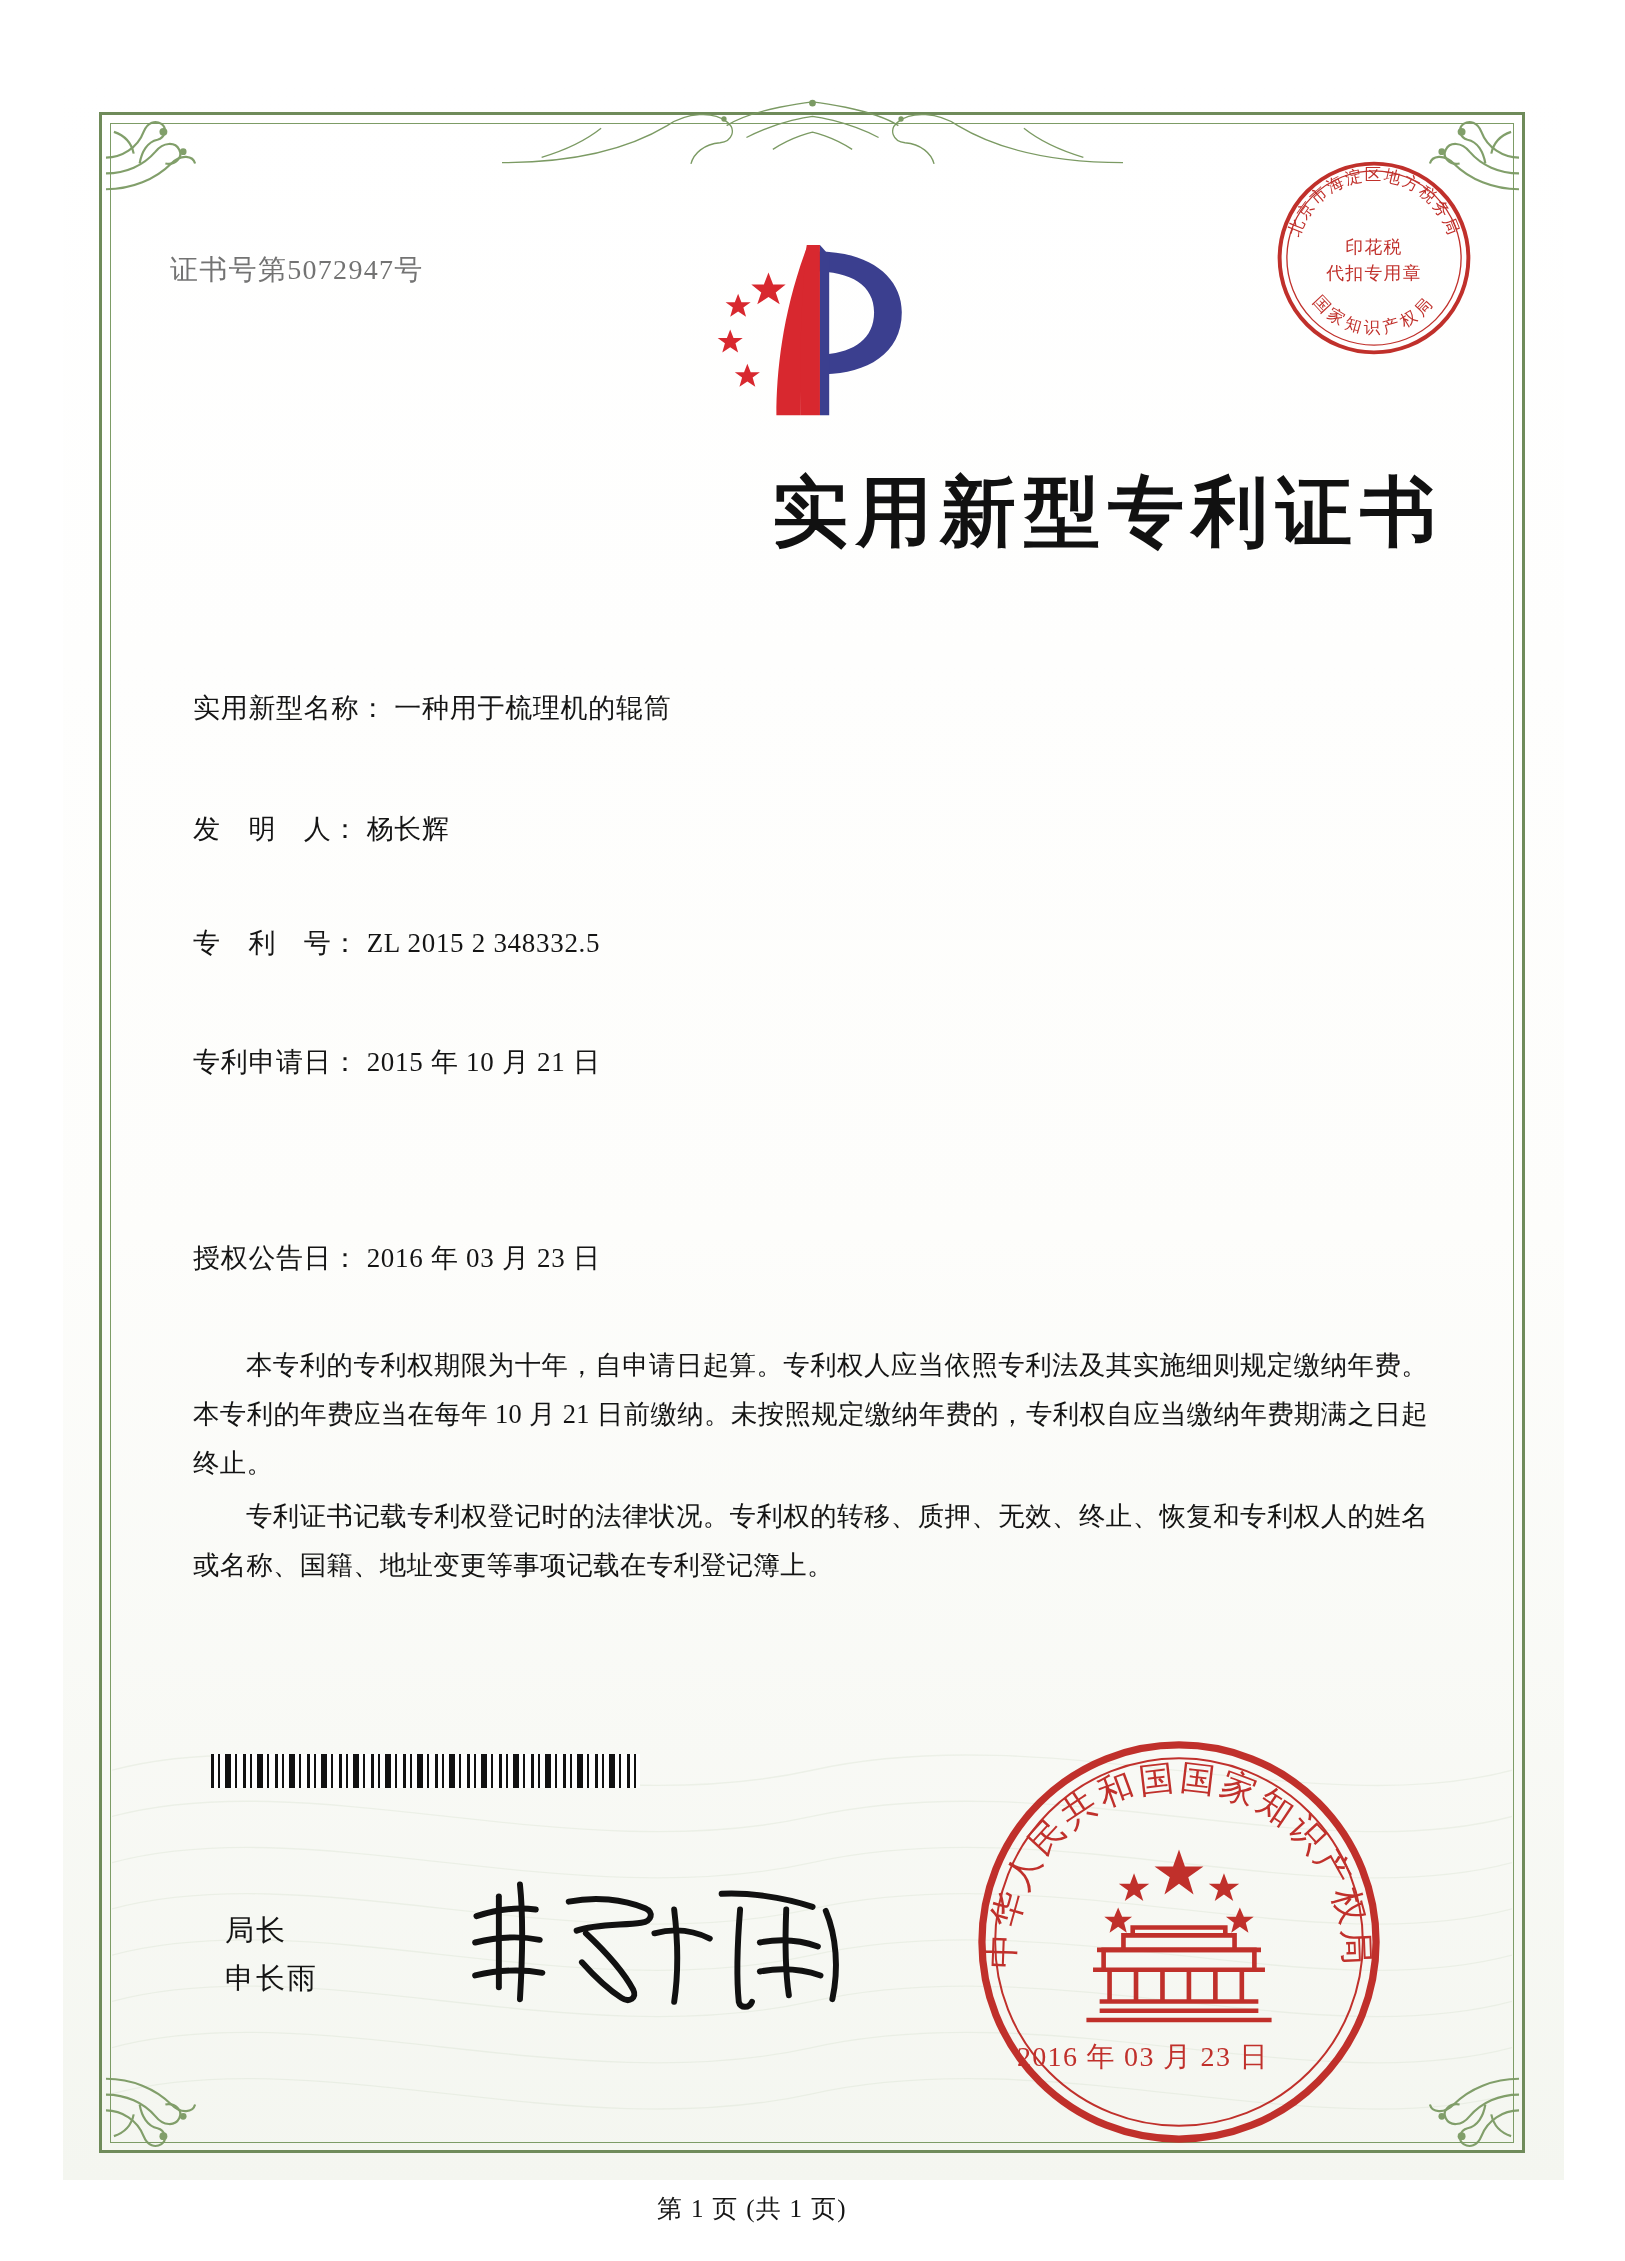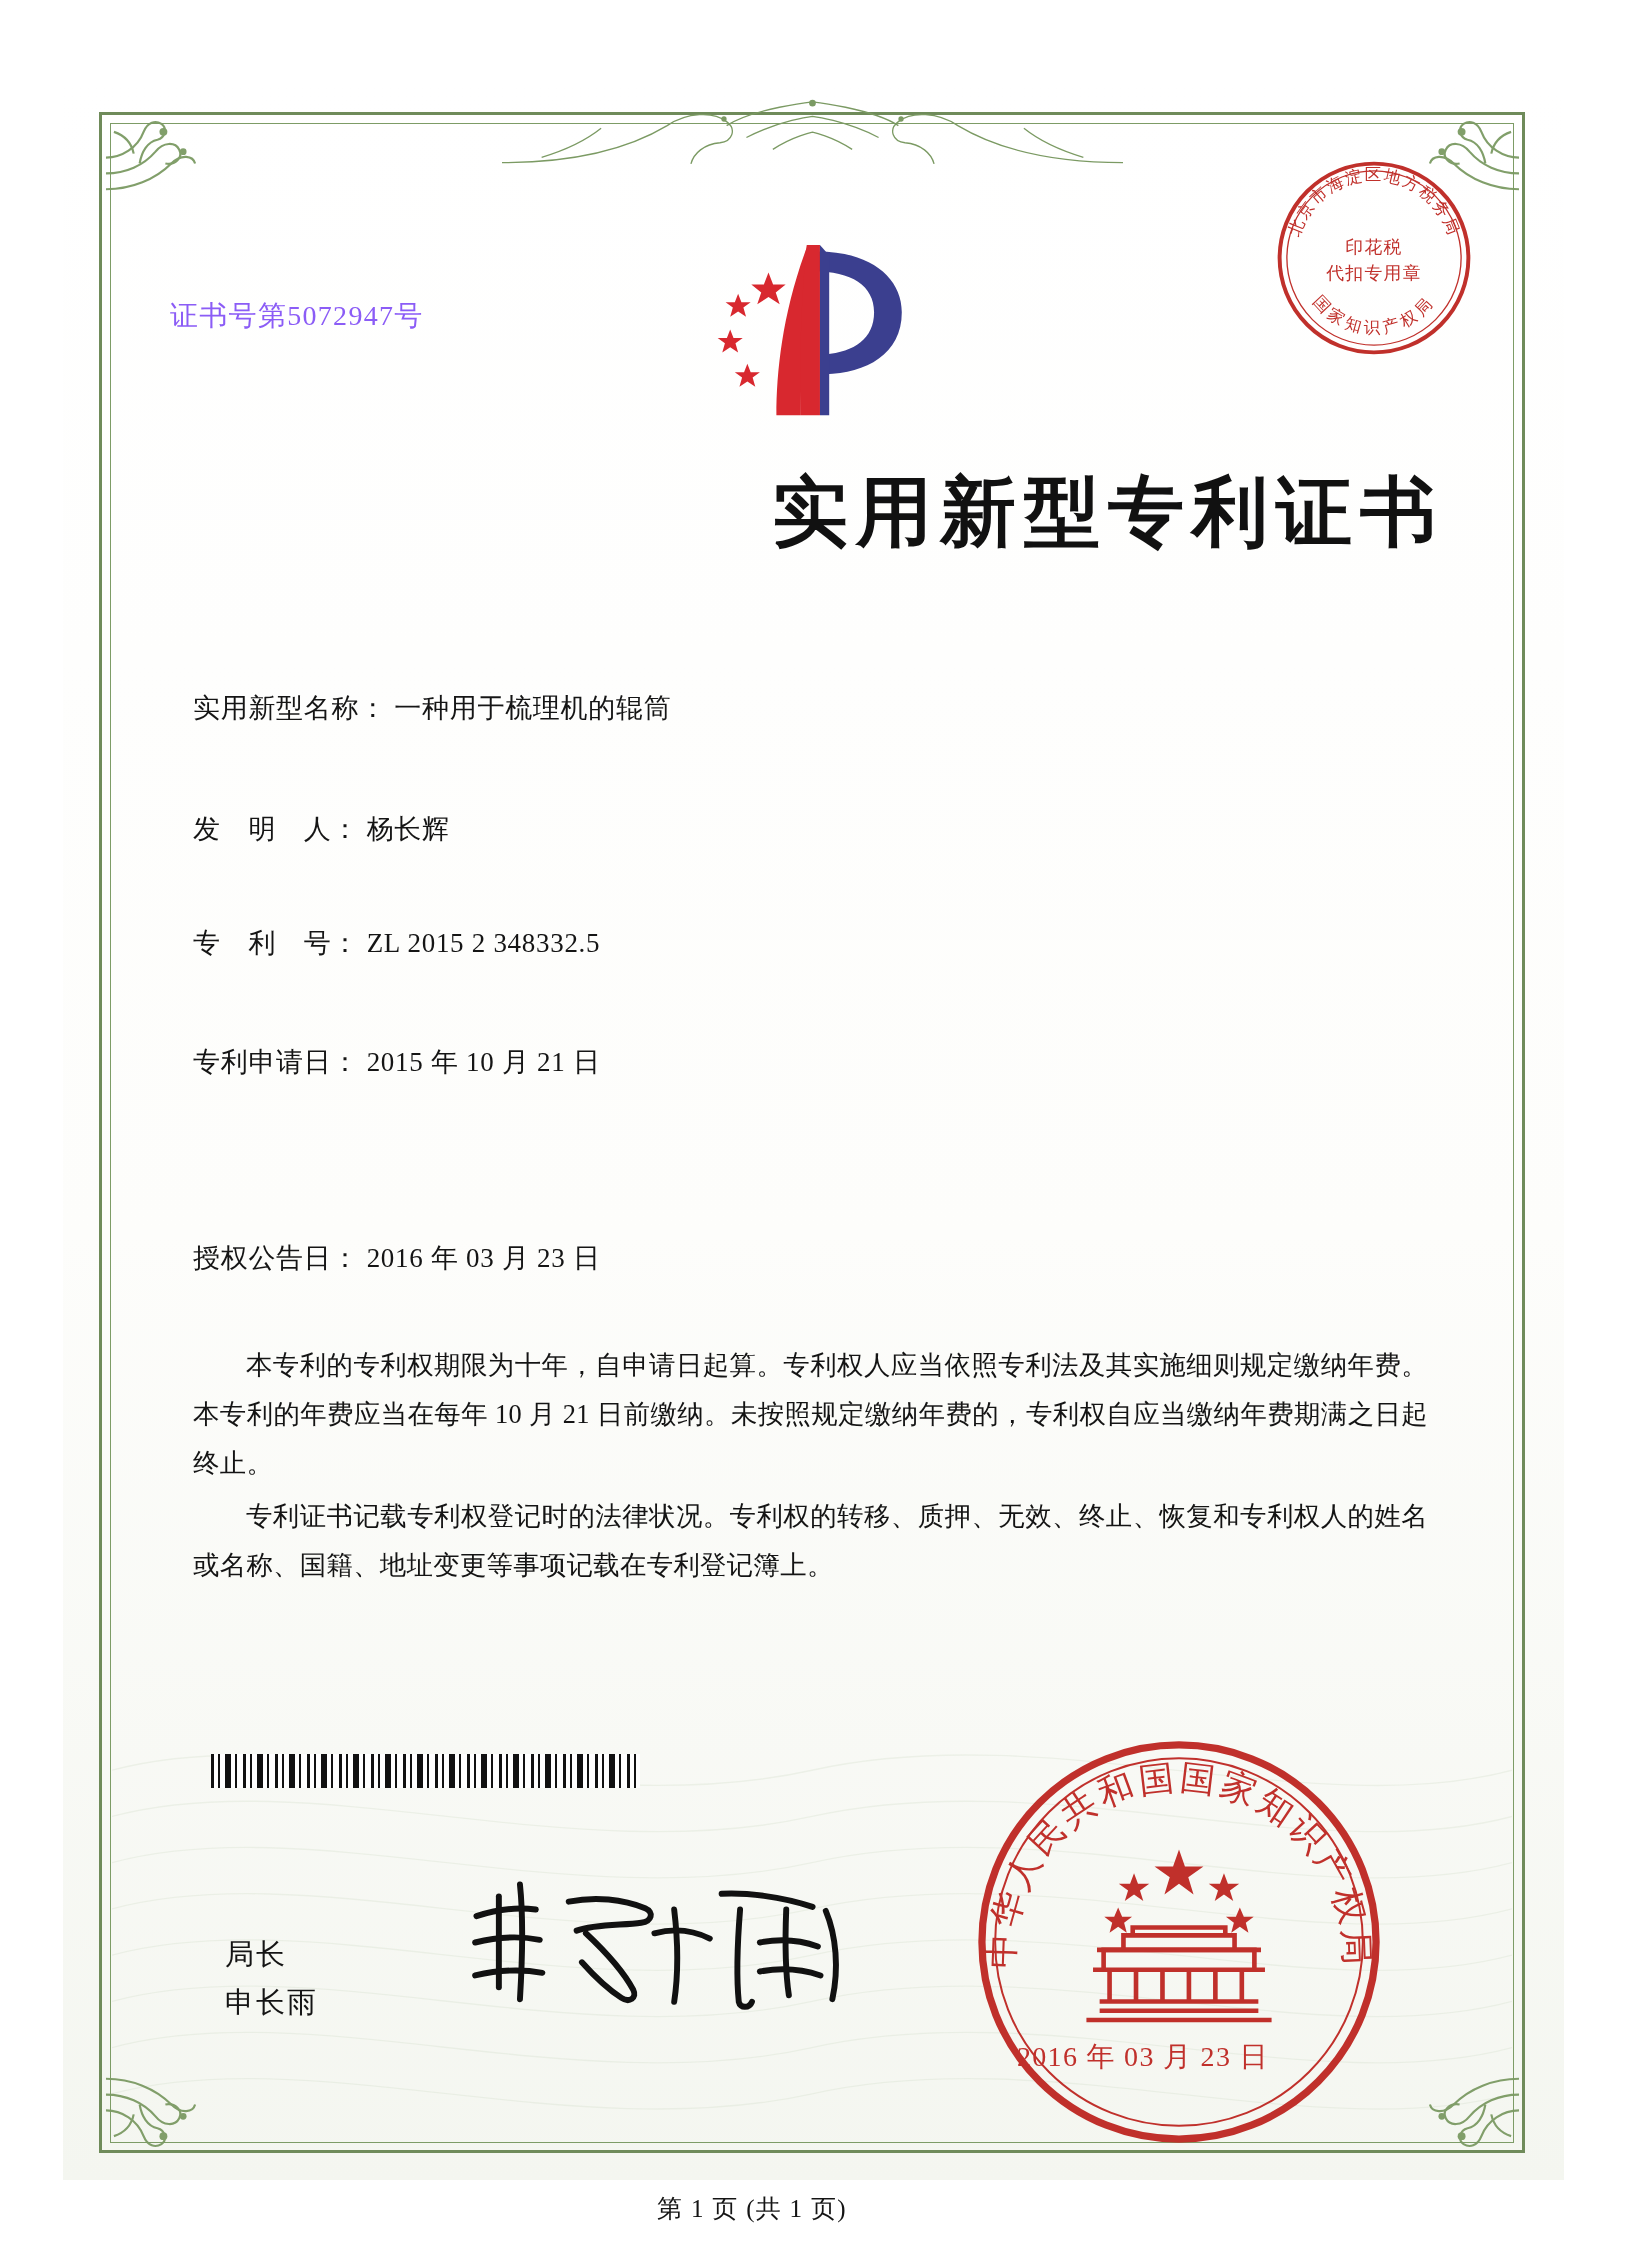--- a/index.html
+++ b/index.html
@@ -64,23 +64,22 @@
     color: #7b9a63;
   }
   .top-band svg { width: 100%; height: 100%; display: block; }
 
   
   .cert-no {
     position: absolute;
     left: 170px; top: 251px;
     font-size: 28px;
     letter-spacing: 1.3px;
-    color: #8b5cf6;
+    color: #737373;
     white-space: nowrap;
-    margin-top: 46px;
   }
 
   
   .logo {
     position: absolute;
     left: 684px; top: 238px;
     width: 264px; height: 192px;
   }
   .logo svg { width: 100%; height: 100%; display: block; }
 
@@ -153,21 +152,20 @@
   }
 
   
   .sig-label {
     position: absolute;
     left: 225px; top: 1906px;
     font-size: 29px;
     line-height: 48px;
     color: #141414;
     letter-spacing: 2px;
-    margin-top: 24px;
   }
   .sig-script {
     position: absolute;
     left: 456px; top: 1870px;
     width: 410px; height: 145px;
   }
   .sig-script svg { width: 100%; height: 100%; display: block; }
 
   
   .stamp-round {

